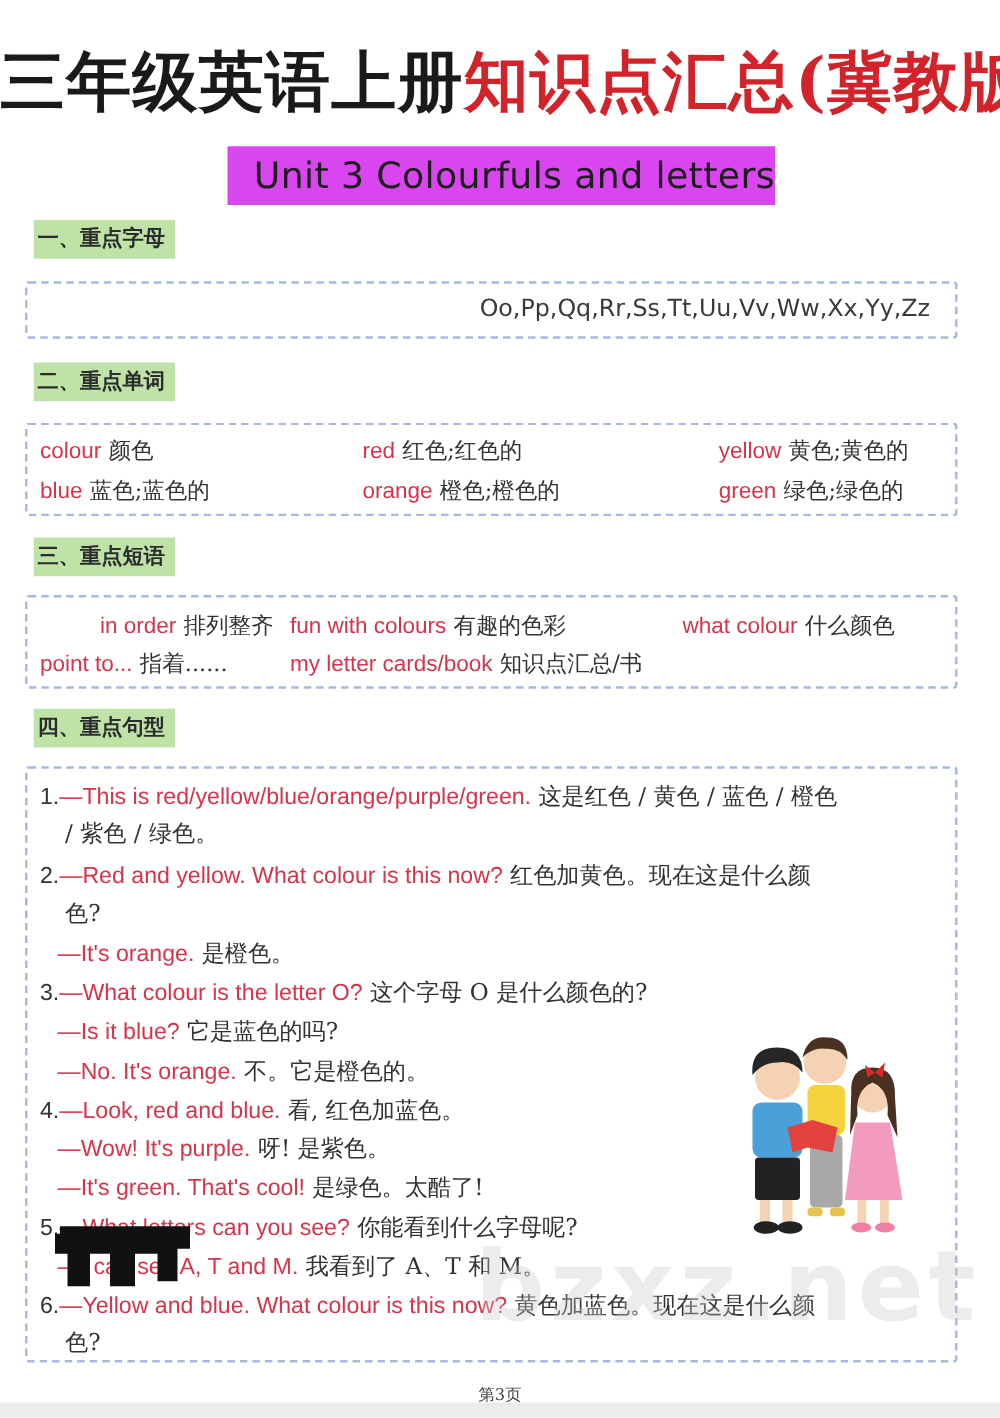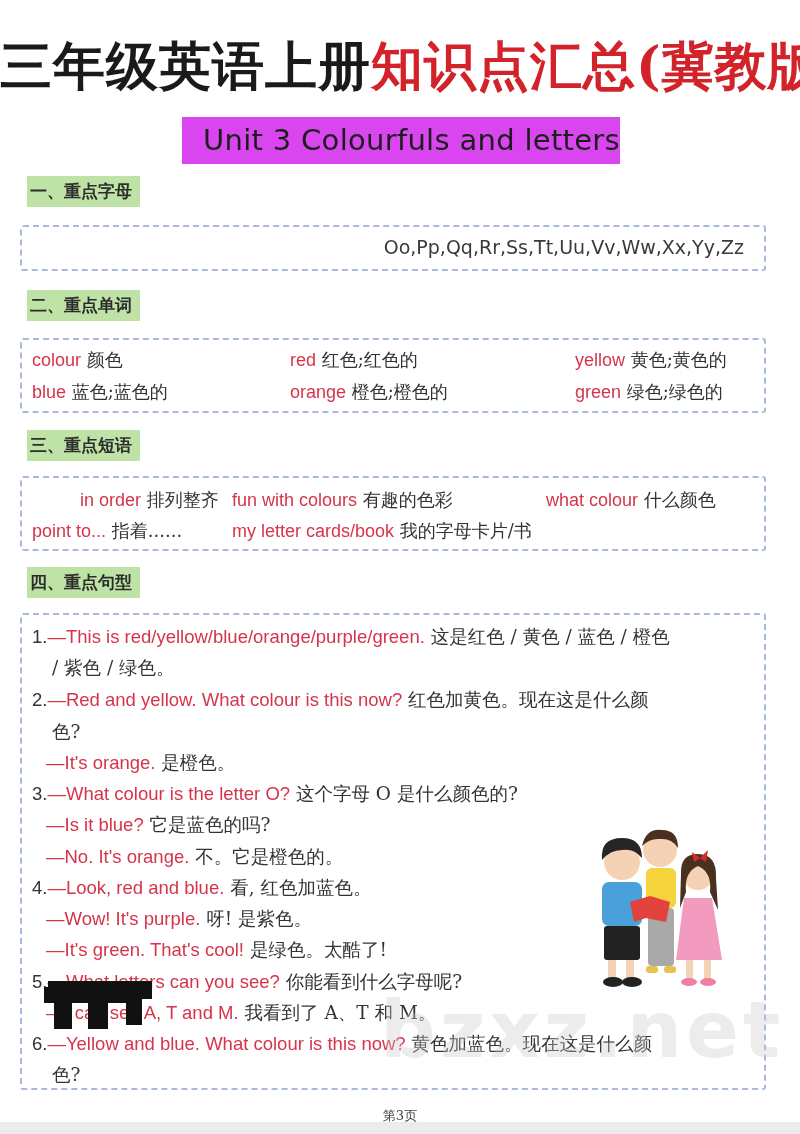--- a/index.html
+++ b/index.html
@@ -112,21 +112,21 @@
     <div class="row" style="left:210px;top:7px;">
       <span class="en">fun with colours</span> <span class="zh">有趣的色彩</span>
     </div>
     <div class="row" style="left:524px;top:7px;">
       <span class="en">what colour</span> <span class="zh">什么颜色</span>
     </div>
     <div class="row" style="left:10px;top:38px;">
       <span class="en">point to...</span> <span class="zh">指着......</span>
     </div>
     <div class="row" style="left:210px;top:38px;">
-      <span class="en">my letter cards/book</span> <span class="zh">我的字母卡片/书</span>
+      <span class="en">my letter cards/book</span> <span class="zh">知识点汇总/书</span>
     </div>
   </div>
 
   <div class="sec-head" style="top:567px;">四、重点句型</div>
   <div class="box" style="top:613px;height:477px;">
     <div class="sent" style="top:6px;"><span class="num">1.</span><span class="en">—This is red/yellow/blue/orange/purple/green.</span> <span class="zh">这是红色 / 黄色 / 蓝色 / 橙色</span></div>
     <div class="sent" style="top:37px;left:30px;"><span class="zh">/ 紫色 / 绿色。</span></div>
     <div class="sent" style="top:69px;"><span class="num">2.</span><span class="en">—Red and yellow. What colour is this now?</span> <span class="zh">红色加黄色。现在这是什么颜</span></div>
     <div class="sent" style="top:101px;left:30px;"><span class="zh">色?</span></div>
     <div class="sent" style="top:132px;left:24px;"><span class="en">—It's orange.</span> <span class="zh">是橙色。</span></div>

